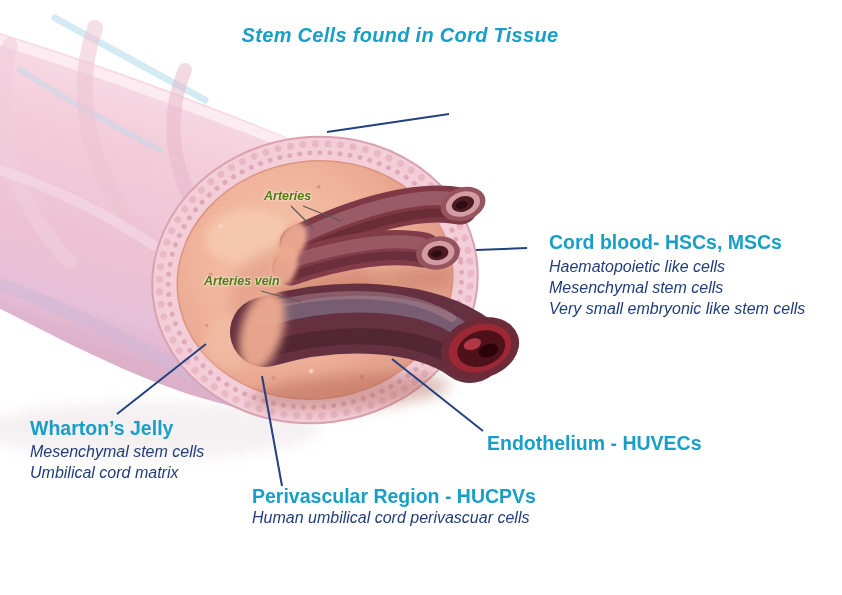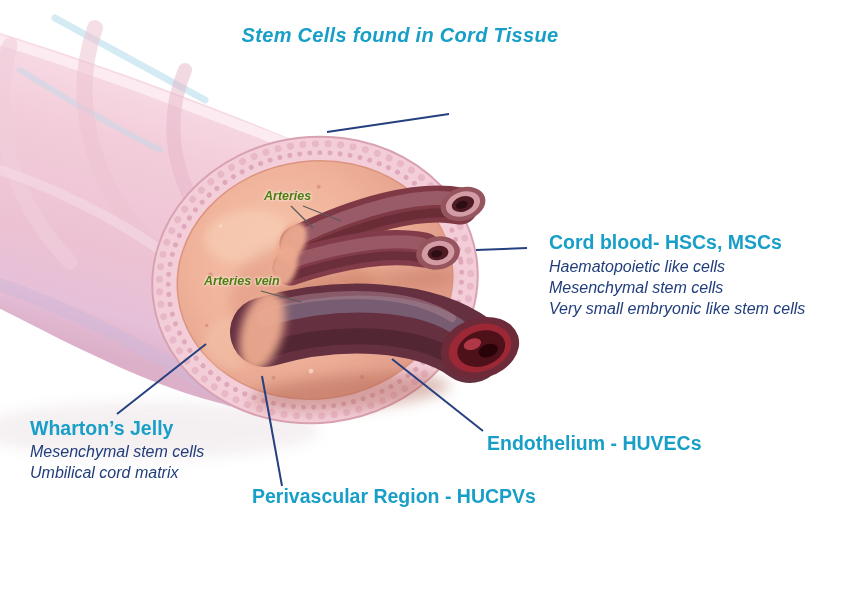--- a/index.html
+++ b/index.html
@@ -170,18 +170,19 @@
       <div class="lbl-s">Umbilical cord matrix</div>
     </div>
   </div>
 
   <div class="txt b-endothelium">
     <div class="lbl-h">Endothelium - HUVECs</div>
   </div>
 
   <div class="txt b-perivascular">
     <div class="lbl-h">Perivascular Region - HUCPVs</div>
+    <div class="lbl-s">Human umbilical cord perivascuar cells</div>
   </div>
 
   <div class="txt inner-label i-arteries">Arteries</div>
   <div class="txt inner-label i-vein">Arteries vein</div>
 
 </div>
 
 </body></html>

